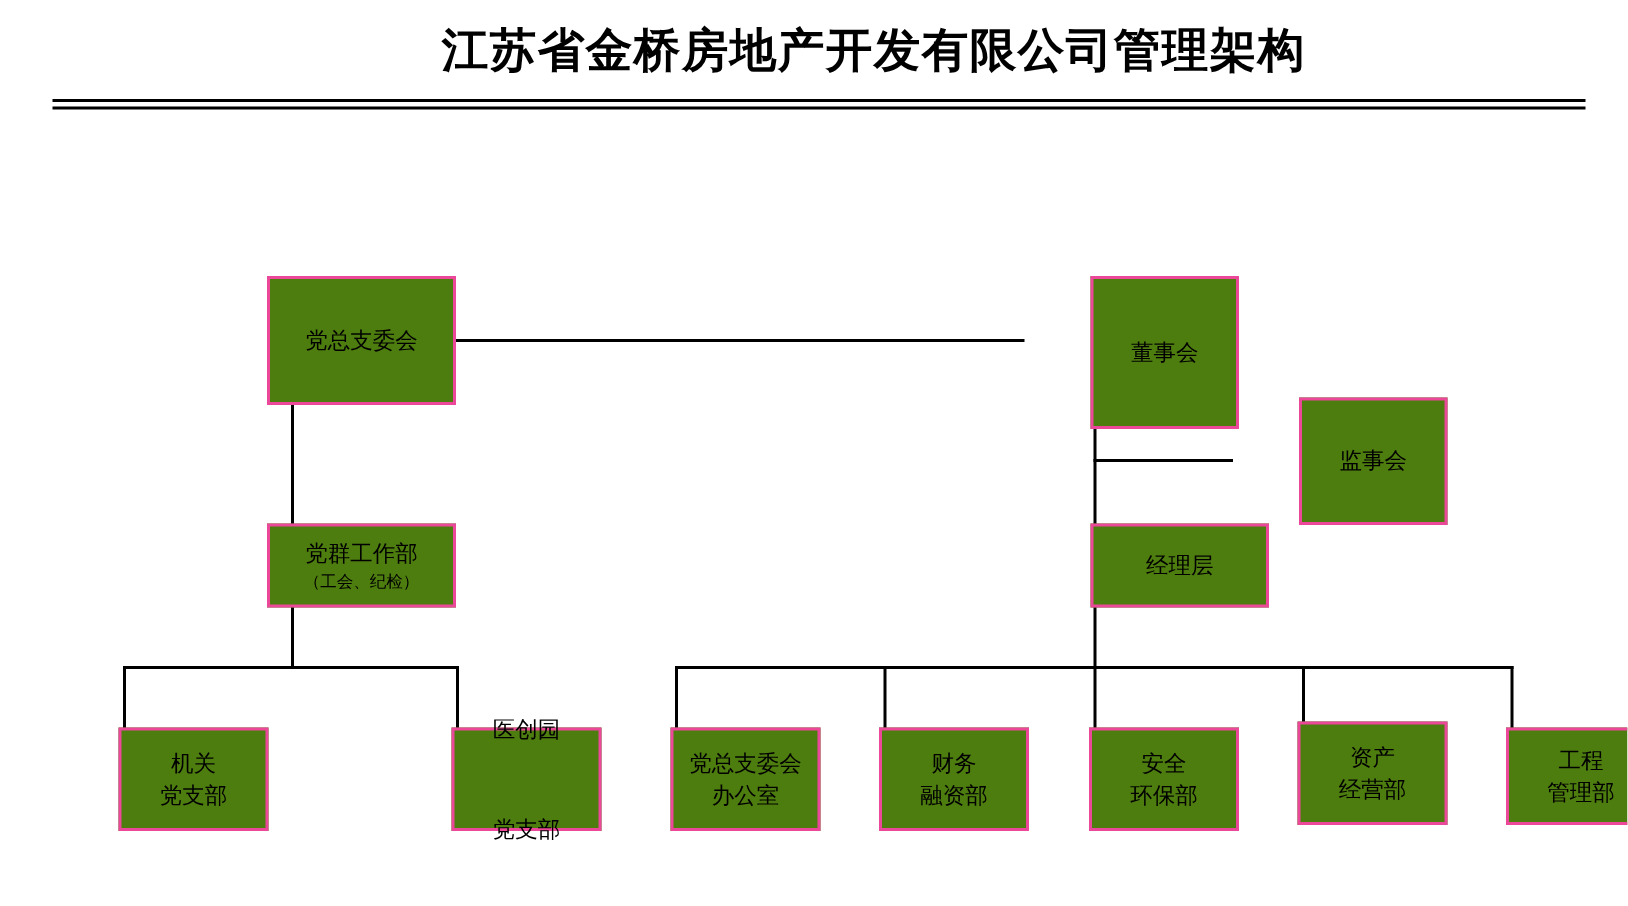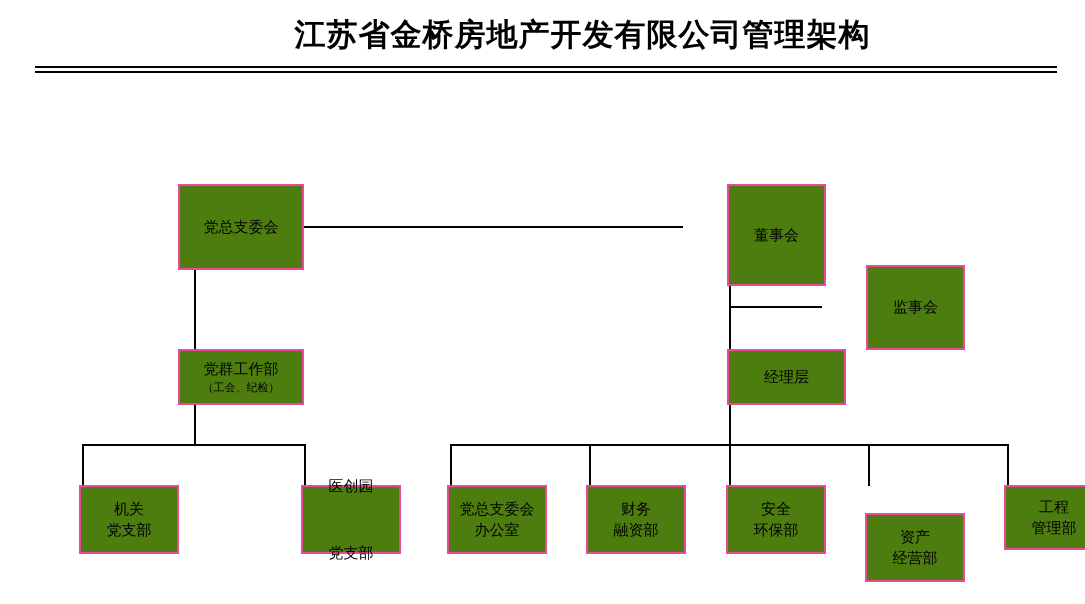--- a/index.html
+++ b/index.html
@@ -152,21 +152,21 @@
   <div class="node" style="left:540px; top:485px; width:100px; height:69px;">
     <span class="l1">财务</span>
     <span class="l2">融资部</span>
   </div>
 
   <div class="node" style="left:680px; top:485px; width:100px; height:69px;">
     <span class="l1">安全</span>
     <span class="l2">环保部</span>
   </div>
 
-  <div class="node" style="left:819px; top:513px; width:100px; height:69px;">
+  <div class="node" style="left:819px; top:481px; width:100px; height:69px;">
     <span class="l1">资产</span>
     <span class="l2">经营部</span>
   </div>
 
   <div class="node" style="left:958px; top:485px; width:100px; height:65px;">
     <span class="l1">工程</span>
     <span class="l2">管理部</span>
   </div>
 
 </div>

